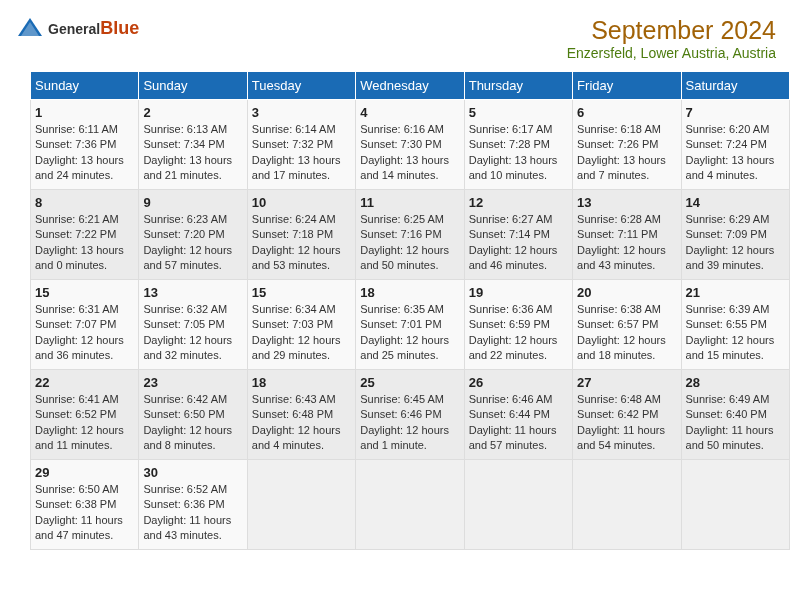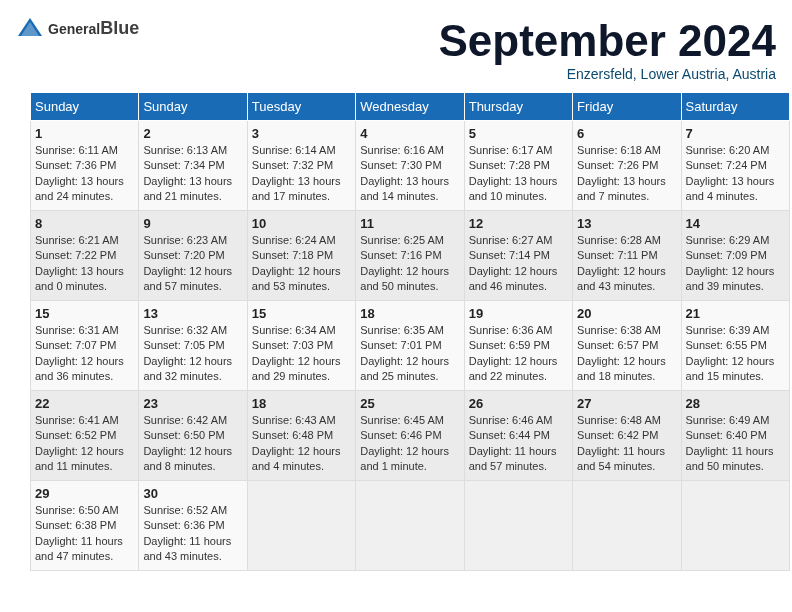--- a/index.html
+++ b/index.html
@@ -22,37 +22,37 @@
       gap: 4px;
     }
     .logo-text-general {
       font-size: 14px;
       font-weight: bold;
       color: #333;
     }
     .logo-text-blue {
       font-size: 18px;
       font-weight: bold;
-      color: #404040;
+      color: #c2410c;
     }
     .logo-icon {
       width: 28px;
       height: 24px;
     }
     .title-area {
       text-align: right;
     }
     .calendar-title {
-      font-size: 44px;
-      color: #0f172a;
-      font-weight: bold;
+      font-size: 25px;
+      color: #a16207;
+      font-weight: normal;
     }
     .calendar-subtitle {
       font-size: 14px;
-      color: #0c4a6e;
+      color: #4d7c0f;
     }
     .calendar-table {
       width: 100%;
       border-collapse: collapse;
       font-size: 11px;
       margin-left: 14px;
     }
     .calendar-table th {
       background: #1a6bb5;
       color: #fff;

